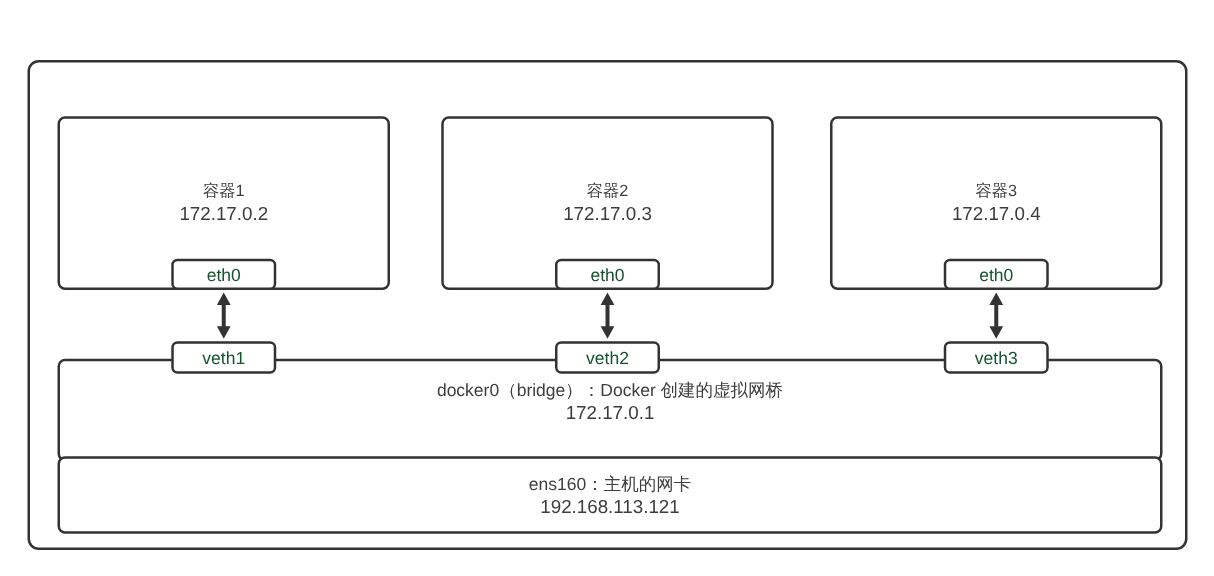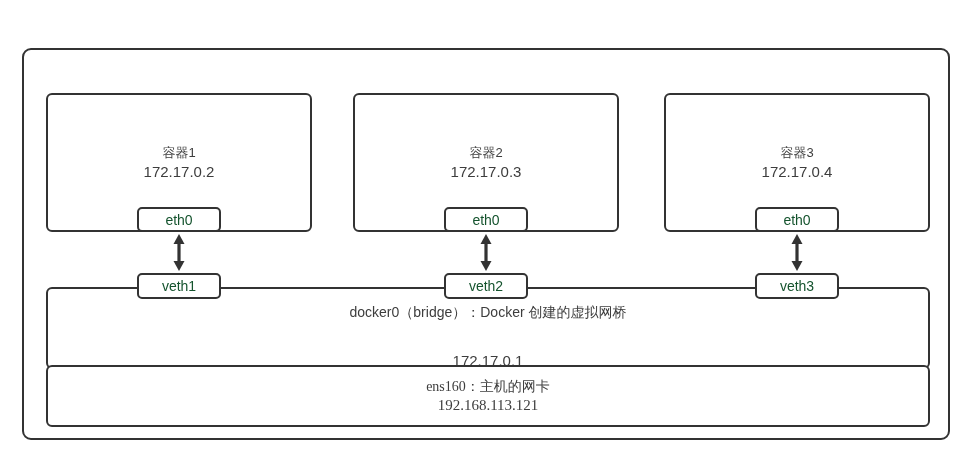--- a/index.html
+++ b/index.html
@@ -113,36 +113,35 @@
     z-index: 1;
   }
   .bridge-text {
     position: absolute;
     left: 0;
     top: 14px;
     width: 100%;
     text-align: center;
   }
   .bridge-label { font-size: 14px; line-height: 18px; color: #3d3d3d; }
-  .bridge-ip    { font-size: 15px; line-height: 19px; color: #3d3d3d; margin-top: 30px; }
+  .bridge-ip    { font-size: 15px; line-height: 19px; color: #3d3d3d; }
   .nic-box {
     position: absolute;
     left: 46px;
     top: 365px;
     width: 884px;
     height: 62px;
     border: 2px solid #333333;
     border-radius: 6px;
     background: #ffffff;
     display: flex;
     flex-direction: column;
     align-items: center;
     justify-content: center;
     z-index: 1;
-    font-family: Liberation Serif, serif;
   }
   .nic-label { font-size: 14px; line-height: 18px; }
   .nic-ip    { font-size: 15px; line-height: 19px; }
 </style>
 </head>
 <body>
 
 <div class="scene">
 
 

